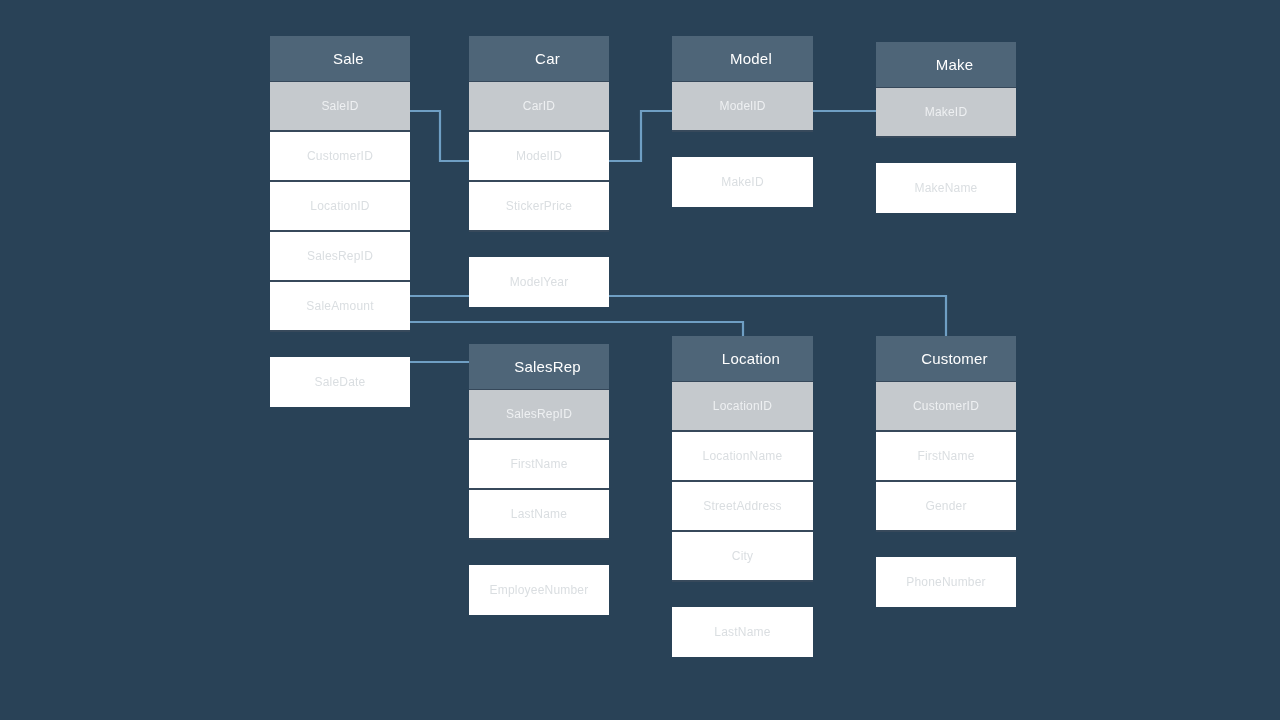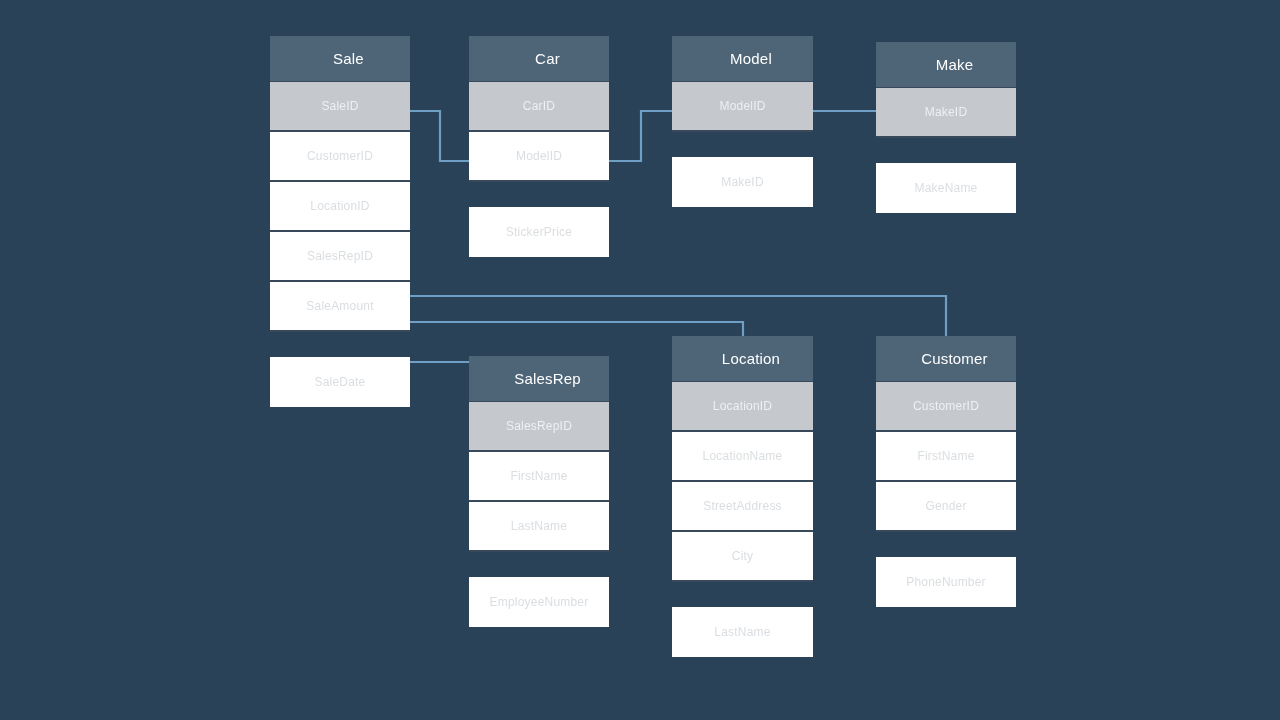--- a/index.html
+++ b/index.html
@@ -96,32 +96,33 @@
         <div class="field-row">LocationID</div>
         <div class="field-row">SalesRepID</div>
         <div class="field-row">SaleAmount</div>
         <div class="field-row">SaleDate</div>
       </div>
       <div class="entity" style="left: 469px; top: 36px; width: 140px;">
         <div class="entity-header">Car</div>
         <div class="field-row pk">CarID</div>
         <div class="field-row">ModelID</div>
         <div class="field-row">StickerPrice</div>
+        <div class="field-row">ModelYear</div>
       </div>
       <div class="entity" style="left: 672px; top: 36px; width: 141px;">
         <div class="entity-header">Model</div>
         <div class="field-row pk">ModelID</div>
         <div class="field-row">MakeID</div>
       </div>
       <div class="entity" style="left: 876px; top: 42px; width: 140px;">
         <div class="entity-header">Make</div>
         <div class="field-row pk">MakeID</div>
         <div class="field-row">MakeName</div>
       </div>
-      <div class="entity" style="left: 469px; top: 356px; width: 140px;">
+      <div class="entity" style="left: 469px; top: 344px; width: 140px;">
         <div class="entity-header">SalesRep</div>
         <div class="field-row pk">SalesRepID</div>
         <div class="field-row">FirstName</div>
         <div class="field-row">LastName</div>
         <div class="field-row">EmployeeNumber</div>
       </div>
       <div class="entity" style="left: 672px; top: 336px; width: 141px;">
         <div class="entity-header">Location</div>
         <div class="field-row pk">LocationID</div>
         <div class="field-row">LocationName</div>

